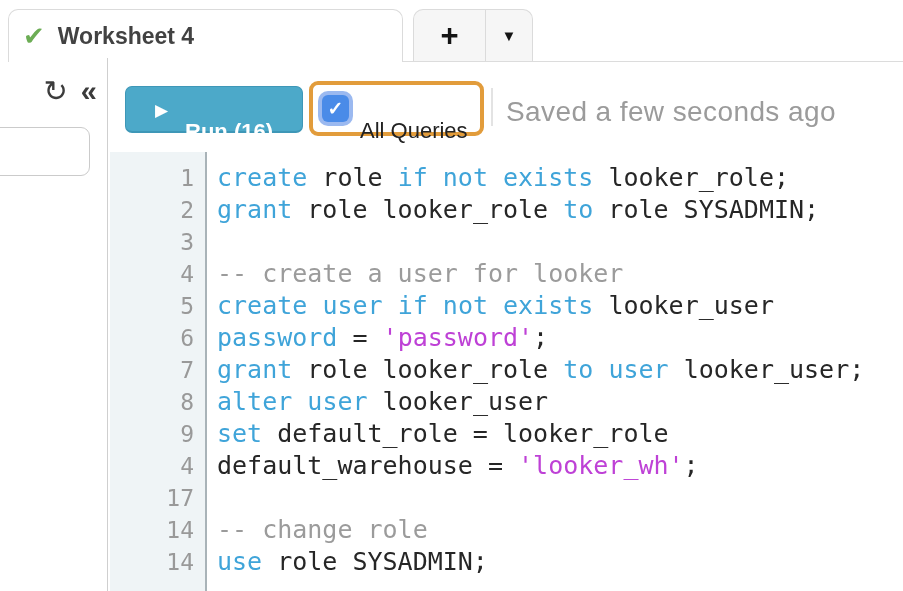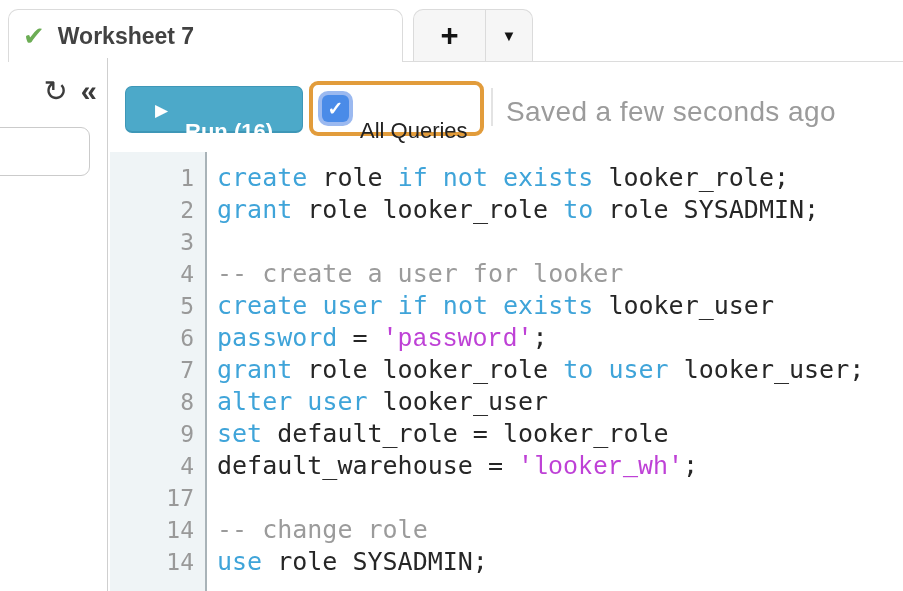--- a/index.html
+++ b/index.html
@@ -51,31 +51,31 @@
                   letter-spacing:0.4px; }
 
   
   .editor { position:absolute; left:110px; top:152px; right:0; bottom:0; display:flex;
             font-family:"DejaVu Sans Mono", monospace; font-size:25px; line-height:32px; }
   .gutter { width:97px; background:var(--gutter-bg); border-right:2px solid #A9B3B8;
             color:#999; text-align:right; padding:10px 11px 0 0; font-size:23px; flex:none; }
   .gutter .num { height:32px; }
   .code-area { flex:1; padding:10px 0 0 10px; white-space:pre; cursor:text; }
   .codeline { height:32px; }
-  .kw { color:var(--kw); } .st { color:var(--st);font-family:Liberation Mono, monospace; } .cm { color:var(--cm); } .pl { color:var(--pl); }
+  .kw { color:var(--kw); } .st { color:var(--st); } .cm { color:var(--cm); } .pl { color:var(--pl); }
 </style>
 </head>
 <body>
 
 <div id="root">
 
   <div class="tabbar-line"></div>
   <div class="tab-active">
     <span class="tab-check">✔</span>
-    <span class="tab-title">Worksheet 7</span>
+    <span class="tab-title">Worksheet 4</span>
   </div>
   <div class="tab-new">
     <div class="seg-plus">
       <span>+</span>
     </div>
     <div class="seg-caret">
       <span>▼</span>
     </div>
   </div>
 

